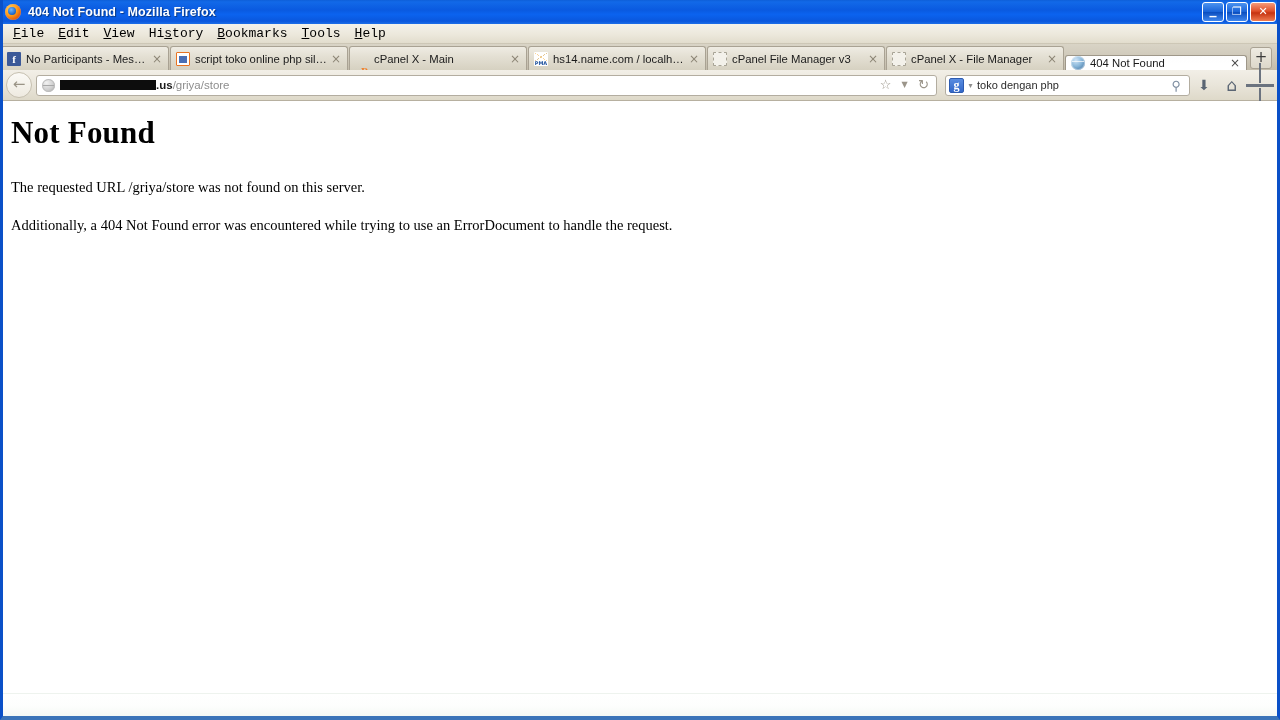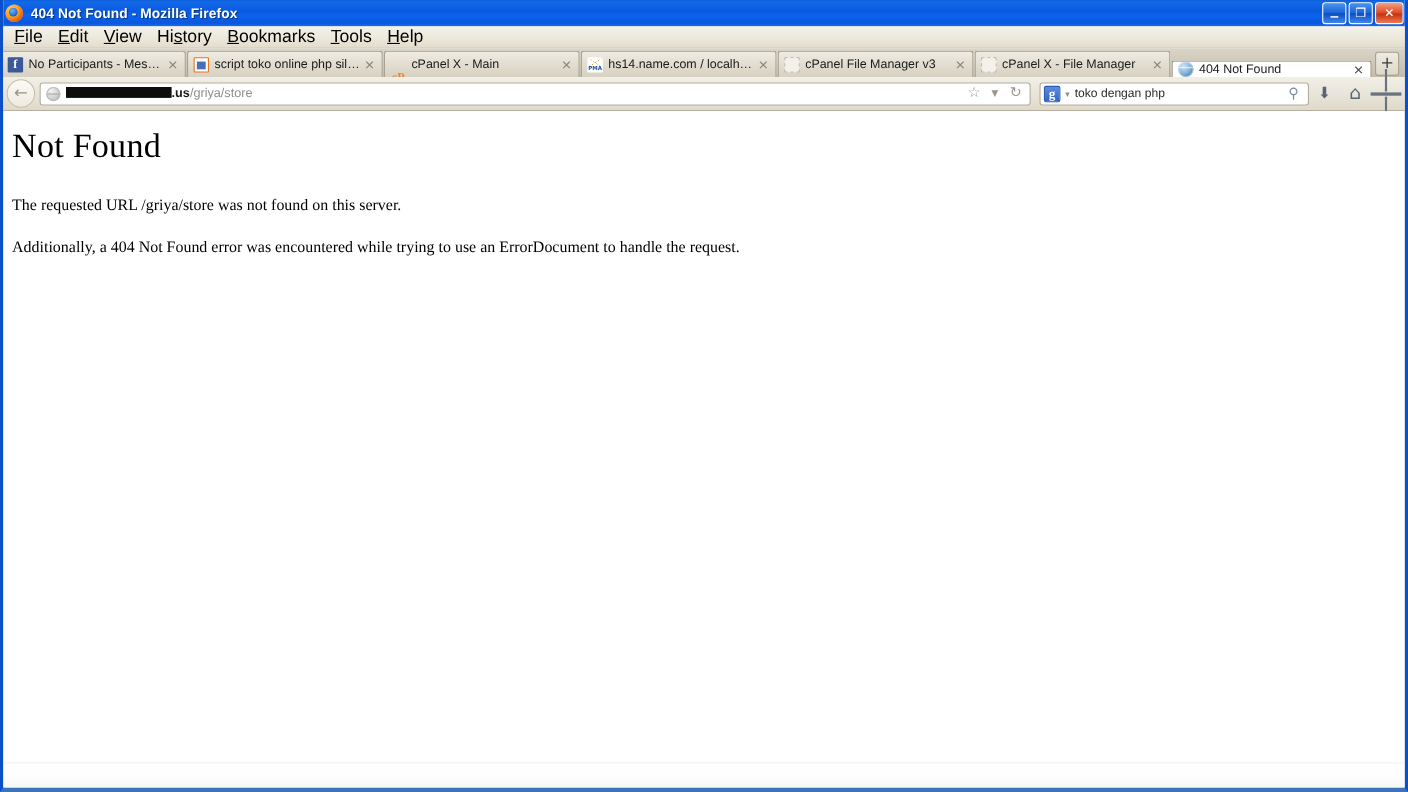--- a/index.html
+++ b/index.html
@@ -79,25 +79,26 @@
   
   #menubar {
     position: absolute; top: 24px; left: -3px; right: -3px;
     height: 19px;
     background: linear-gradient(to bottom, #f4f2ea 0%, #ece8dc 55%, #e2ddcd 100%);
     border-bottom: 1px solid #cdc7b6;
     display: flex; align-items: center;
     padding-left: 6px;
   }
   .menu-item {
-    font-size: 16px;
+    font-size: 13px;
     color: #000;
     padding: 1px 7px;
     white-space: nowrap;
     cursor: default;
+    font-family: Liberation Mono, monospace;
   }
   .menu-item u { text-decoration: underline; }
 
   
   #tabbar {
     position: absolute; top: 44px; left: -3px; right: -3px;
     height: 26px;
     background: linear-gradient(to bottom, #d9d4c6 0%, #cfc9ba 50%, #c3bcaa 100%);
     display: flex; align-items: flex-end;
     padding-left: 1px;
@@ -254,21 +255,21 @@
   #url-globe::after {
     content: "";
     position: absolute; left: 1px; top: 6px; width: 11px; height: 1px;
     background: #a8a8a8;
   }
   #url-text {
     flex: 1;
     font-size: 11.5px;
     color: #888888;
     white-space: nowrap; overflow: hidden;
-    display: flex; 
+    display: flex; align-items: center;
     min-width: 0;
   }
   #url-redact {
     display: inline-block;
     width: 96px; height: 10px;
     background: #0d0d0d;
     margin-right: 0px;
     flex: none;
   }
   #url-host { color: #1a1a1a; font-weight: bold; }
@@ -344,21 +345,21 @@
   #content {
     position: absolute;
     top: 101px; left: 0; right: 0; bottom: 22px;
     background: #ffffff;
     overflow: hidden;
     padding: 0 8px;
   }
   #page-h1 {
     font-family: "Liberation Serif", serif;
     font-size: 31px;
-    font-weight: normal;
+    font-weight: bold;
     color: #000000;
     margin: 15px 0 0 0;
     line-height: 1.1;
     letter-spacing: .2px;
   }
   .page-p {
     font-family: "Liberation Serif", serif;
     font-size: 14.5px;
     color: #000000;
     margin: 29px 0 0 0;

